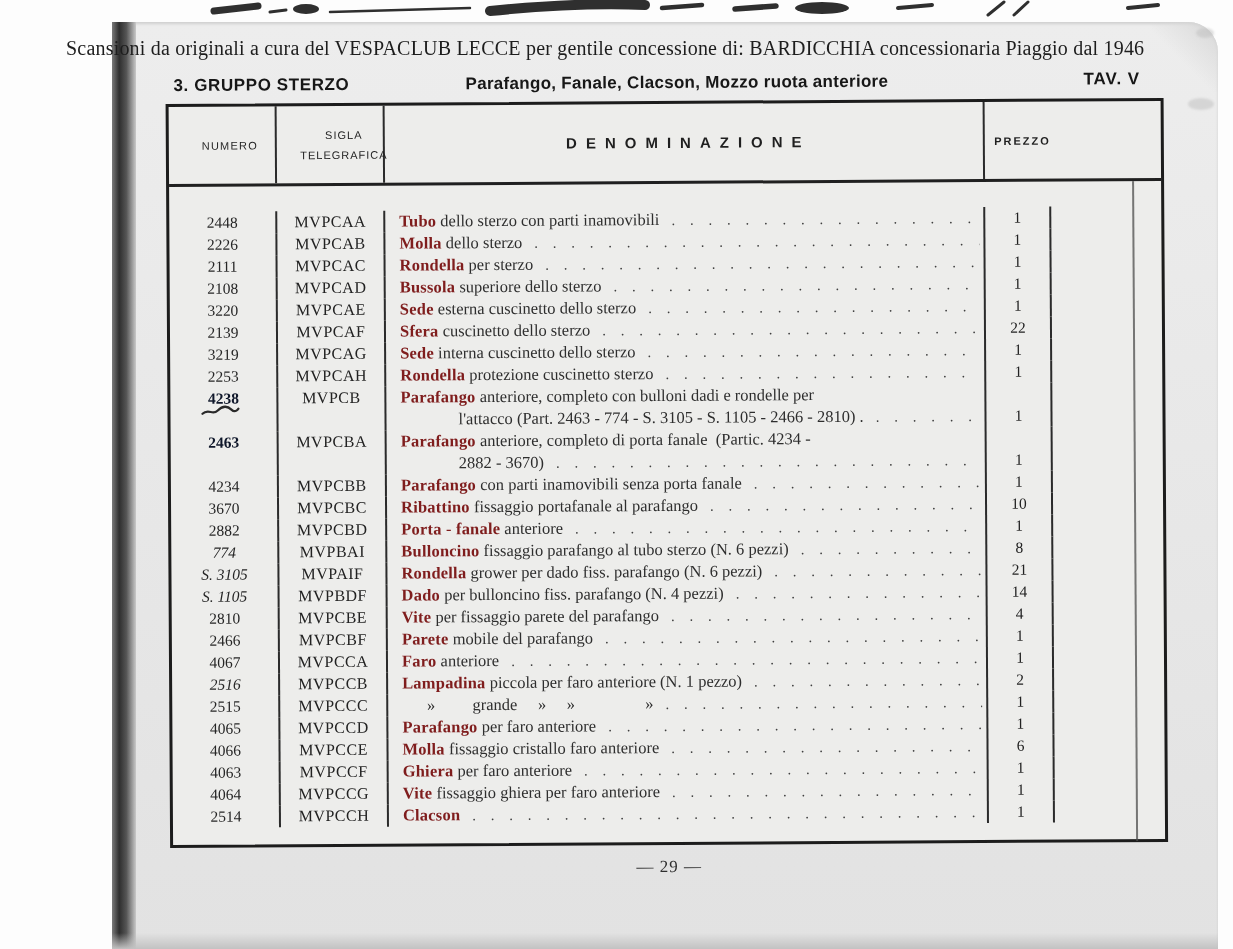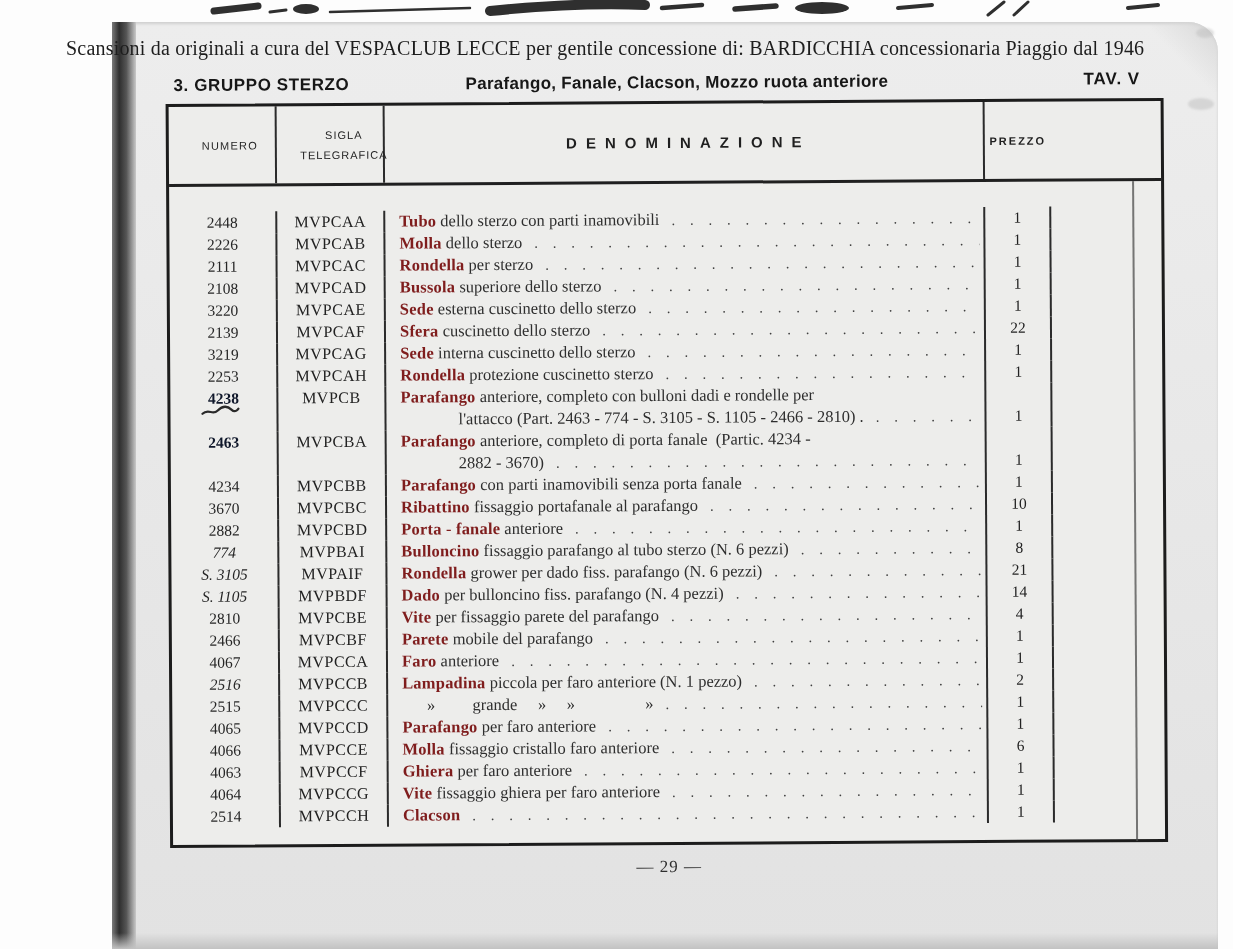--- a/index.html
+++ b/index.html
@@ -52,21 +52,21 @@
   .ptable {
     position:absolute; left:168px; top:104px; width:998px; height:744px;
     border:3.5px solid #1c1c1c; background:#ededeb;
   }
   .thead {
     display:grid; grid-template-columns:108px 108px 600px 66px 1fr;
     height:80px; border-bottom:3px solid #202020;
   }
   .th { display:flex; flex-direction:column; justify-content:center; align-items:center;
         border-right:2px solid #2b2b2b; font-family:"Liberation Sans",sans-serif; color:#1f1f1f; }
-  .th:last-child { border-right:none; }
+  .th:last-child { border-right:none;align-items:flex-end; }
   .th-numero  { font-size:11px; letter-spacing:1.2px; font-weight:500;padding-left:16px; }
   .th-sigla   { font-size:11px; letter-spacing:1px; font-weight:500; gap:8px;margin-left:28px; }
   .th-den     { font-weight:bold; font-size:15px; letter-spacing:9px; padding-left:9px; }
   .th-qty     { font-size:9.5px; font-weight:bold; line-height:1.55; }
   .th-prezzo  { font-size:11px; font-weight:bold; letter-spacing:2px; }
 
   .tbody { position:relative; height:660px; padding-top:25px; overflow:hidden; }
   .prezzo-subline { position:absolute; left:963px; top:0; bottom:0; width:2px; background:#4c4c4c; opacity:.75; }
 
   .trow { display:grid; grid-template-columns:108px 108px 600px 66px 1fr; height:22px; }

